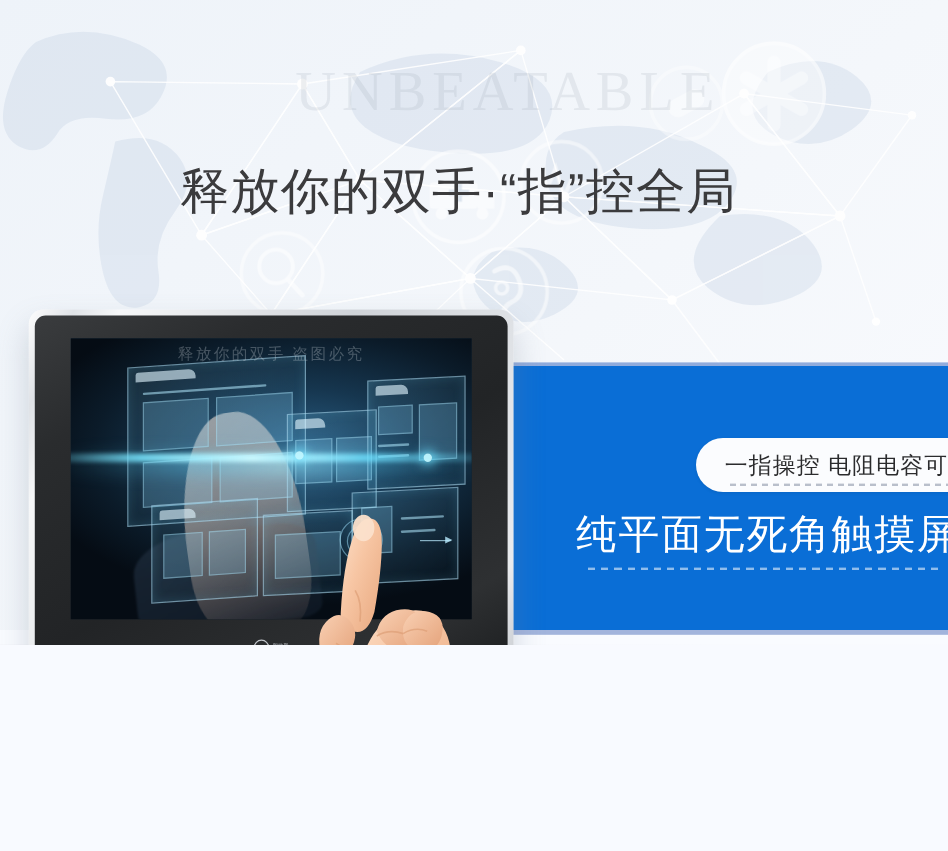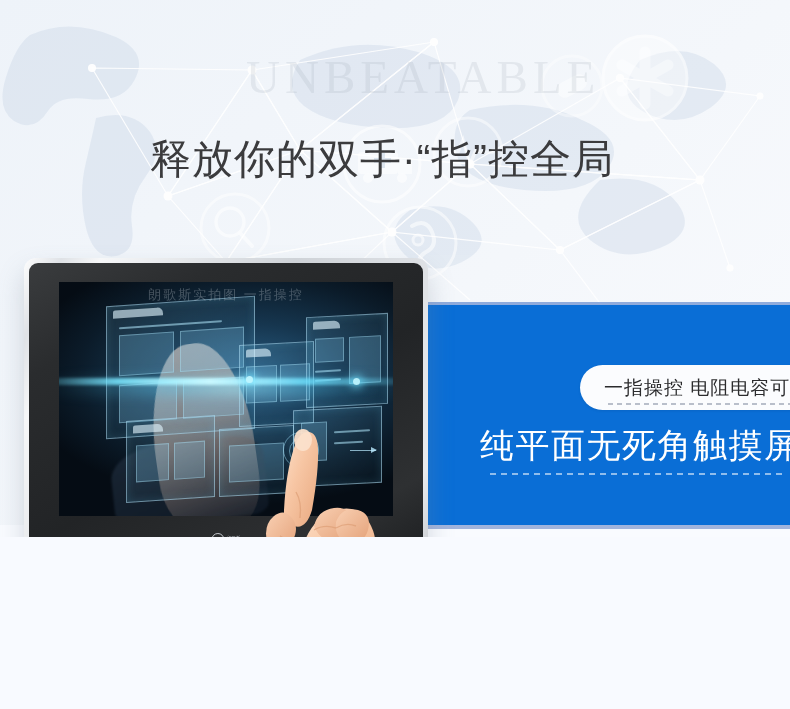--- a/index.html
+++ b/index.html
@@ -329,21 +329,21 @@
 
       <div class="pane" style="left:48%;top:62%;width:22%;height:28%;transform:skewY(-3deg);">
         <span class="blk" style="left:12%;top:24%;width:72%;height:54%;"></span>
       </div>
 
       <div class="streak2"></div>
       <div class="streak"></div>
       <div class="glowdot" style="left:56%;top:40%;"></div>
       <div class="glowdot" style="left:88%;top:41%;"></div>
 
-      <div class="screen-wm">朗歌斯实拍图 一指操控</div>
+      <div class="screen-wm">释放你的双手 盗图必究</div>
     </div>
 
     <div class="mon-logo">
       <span class="logo-mark"></span>
       <span class="logo-txt">
         <span class="logo-l1">朗歌斯</span>
         <span class="logo-l2">LONGSI</span>
       </span>
     </div>
   </div>

